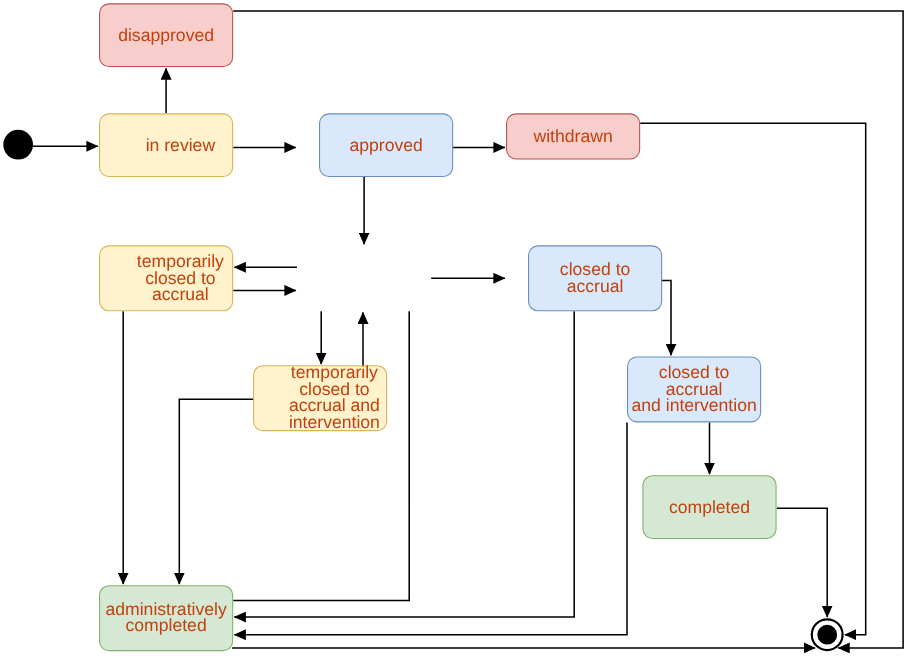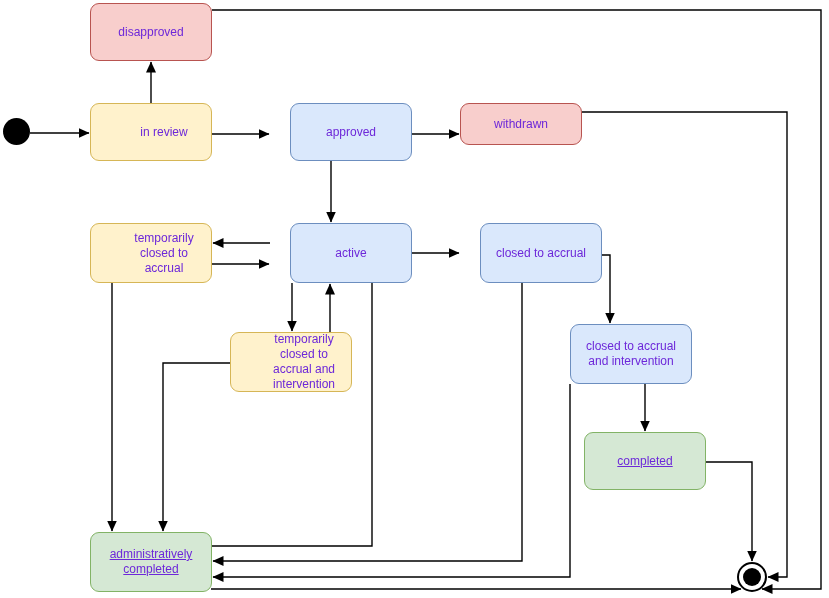--- a/index.html
+++ b/index.html
@@ -5,27 +5,27 @@
   html,body{margin:0;padding:0;background:#ffffff;}
   .canvas{
     position:relative;width:829px;height:598px;background:#ffffff;
     font-family:"Liberation Sans",sans-serif;overflow:hidden;
   }
   .edges{position:absolute;left:0;top:0;}
   .edges polyline{fill:none;stroke:#000000;stroke-width:1.4;}
   .state{
     position:absolute;box-sizing:border-box;border-radius:9px;
     display:flex;align-items:center;justify-content:center;text-align:center;
-    font-size:12px;line-height:15px;color:#6d28d9;padding:2px;
+    font-size:16px;line-height:15px;color:#c2410c;padding:2px;
     white-space:pre-line;
   }
   .yellow{background:#FFF2CC;border:1.5px solid #D6B656;padding-left:28px;}
   .blue{background:#DAE8FC;border:1.5px solid #6C8EBF;margin-left:20px;}
   .red{background:#F8CECC;border:1.5px solid #B85450;}
-  .green{background:#D5E8D4;border:1.5px solid #82B366;text-decoration:underline;}
+  .green{background:#D5E8D4;border:1.5px solid #82B366;}
 
   #n-disapproved{left:90px;top:3px;width:122px;height:58px;}
   #n-in-review{left:90px;top:103px;width:122px;height:58px;}
   #n-approved{left:270px;top:103px;width:122px;height:58px;}
   #n-withdrawn{left:460px;top:103px;width:122px;height:42px;}
   #n-tcta{left:90px;top:223px;width:122px;height:60px;}
   #n-active{left:270px;top:223px;width:122px;height:60px;}
   #n-cta{left:460px;top:223px;width:122px;height:60px;}
   #n-tctai{left:230px;top:332px;width:122px;height:60px;}
   #n-ctai{left:550px;top:324px;width:122px;height:60px;}
@@ -93,23 +93,20 @@
 
   <div class="state red" id="n-withdrawn">
     <span>withdrawn</span>
   </div>
 
   <div class="state yellow" id="n-tcta">
     <span>temporarily closed to
 accrual</span>
   </div>
 
-  <div class="state blue" id="n-active">
-    <span>active</span>
-  </div>
 
   <div class="state blue" id="n-cta">
     <span>closed to accrual</span>
   </div>
 
   <div class="state yellow" id="n-tctai">
     <span>temporarily closed to
 accrual and
 intervention</span>
   </div>

